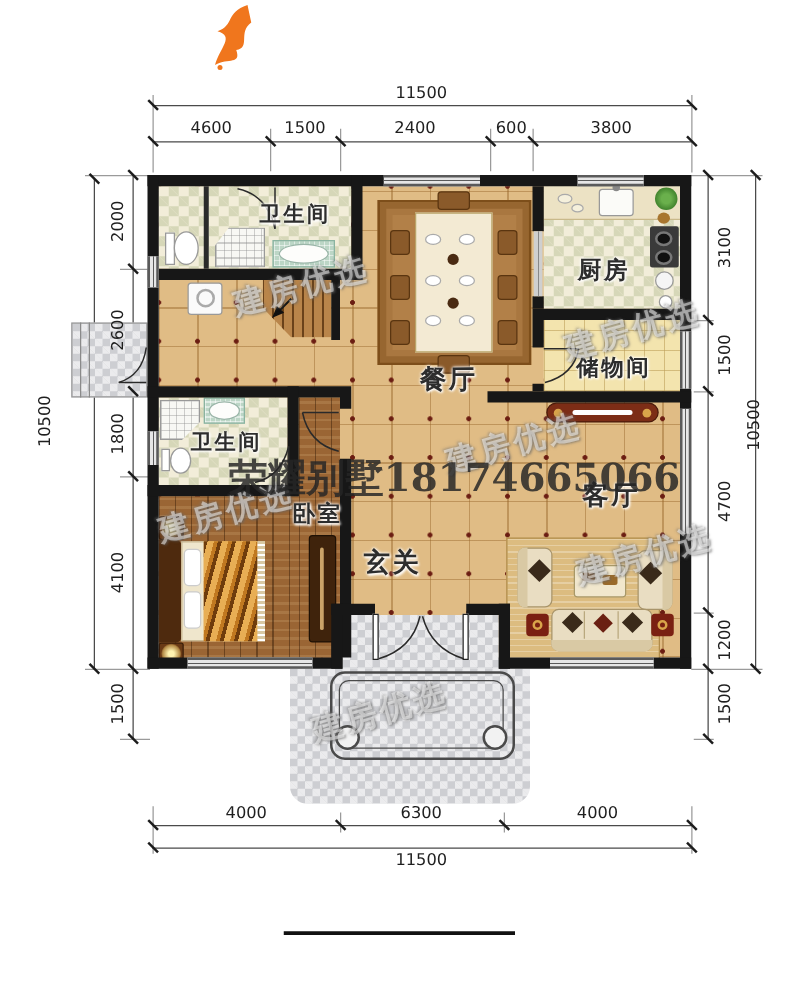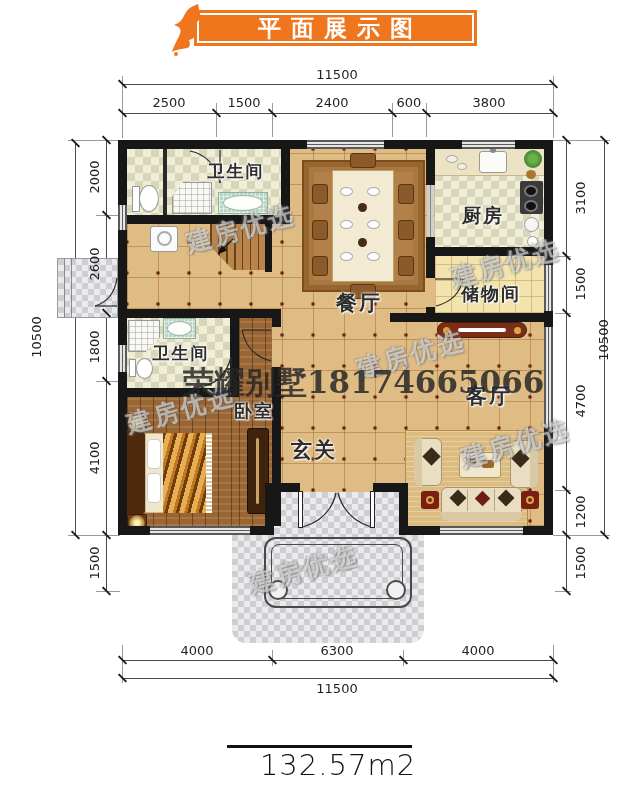--- a/index.html
+++ b/index.html
@@ -53,26 +53,20 @@
 </style>
 </head>
 <body>
 
 <div id="canvas">
 
   <svg class="abs" style="left:168px;top:2px;z-index:9" width="34" height="56" viewBox="0 0 34 56">
     <path d="M30,2 C12,8 20,18 6,23 C20,27 8,36 4,50 C15,44 25,50 21,38 C33,36 22,24 33,16 Z" fill="#f0761d"></path>
     <circle cx="8" cy="52" r="2" fill="#f0761d"></circle>
   </svg>
-  <div class="abs" style="left:194px;top:10px;width:283px;height:36px;background:#f0761d;z-index:8">
-    <div style="position:absolute;left:3px;top:3px;right:3px;bottom:3px;border:2px solid #fff;
-                display:flex;align-items:center;justify-content:center">
-      <span style="color:#fff;font-size:23px;font-weight:bold;letter-spacing:10px;padding-left:10px">平面展示图</span>
-    </div>
-  </div>
 
   <div class="dimline" style="left:122px;top:84px;width:431px;height:1px"></div>
   <div class="dimline" style="left:122px;top:113px;width:431px;height:1px"></div>
   <div class="dimline" style="left:122px;top:660px;width:431px;height:1px"></div>
   <div class="dimline" style="left:122px;top:678px;width:431px;height:1px"></div>
   <div class="dimline" style="left:75px;top:143px;width:1px;height:392px"></div>
   <div class="dimline" style="left:106px;top:140px;width:1px;height:451px"></div>
   <div class="dimline" style="left:566px;top:140px;width:1px;height:451px"></div>
   <div class="dimline" style="left:604px;top:140px;width:1px;height:395px"></div>
 
@@ -124,21 +118,21 @@
   <div class="tick" style="left:561px;top:139px"></div>
   <div class="tick" style="left:561px;top:255px"></div>
   <div class="tick" style="left:561px;top:312px"></div>
   <div class="tick" style="left:561px;top:489px"></div>
   <div class="tick" style="left:561px;top:534px"></div>
   <div class="tick" style="left:561px;top:590px"></div>
   <div class="tick" style="left:599px;top:139px"></div>
   <div class="tick" style="left:599px;top:534px"></div>
 
   <div class="dlabel" style="left:287px;top:67px;width:100px">11500</div>
-  <div class="dlabel" style="left:139px;top:95px;width:60px">2500</div>
+  <div class="dlabel" style="left:139px;top:95px;width:60px">4600</div>
   <div class="dlabel" style="left:214px;top:95px;width:60px">1500</div>
   <div class="dlabel" style="left:302px;top:95px;width:60px">2400</div>
   <div class="dlabel" style="left:382px;top:95px;width:54px">600</div>
   <div class="dlabel" style="left:459px;top:95px;width:60px">3800</div>
   <div class="dlabel" style="left:167px;top:643px;width:60px">4000</div>
   <div class="dlabel" style="left:307px;top:643px;width:60px">6300</div>
   <div class="dlabel" style="left:448px;top:643px;width:60px">4000</div>
   <div class="dlabel" style="left:287px;top:681px;width:100px">11500</div>
   <div class="vlabel" style="left:68px;top:170px">2000</div>
   <div class="vlabel" style="left:68px;top:257px">2600</div>
@@ -343,16 +337,15 @@
        color:rgba(38,38,38,.84);white-space:nowrap;font-family:'DejaVu Serif','Liberation Serif',serif">荣耀别墅18174665066</div>
   <div class="wm" style="left:185px;top:212px">建房优选</div>
   <div class="wm" style="left:450px;top:247px">建房优选</div>
   <div class="wm" style="left:355px;top:338px">建房优选</div>
   <div class="wm" style="left:125px;top:393px">建房优选</div>
   <div class="wm" style="left:460px;top:427px">建房优选</div>
   <div class="wm" style="left:248px;top:553px">建房优选</div>
 
   <div class="abs" style="left:227px;top:745px;width:185px;height:3px;background:#111;z-index:3"></div>
   <div class="abs" style="left:128px;top:748px;width:420px;display:flex;justify-content:center;align-items:baseline;gap:3px;z-index:3">
-    <span style="font-size:29px;font-weight:200;color:#111;letter-spacing:1px">132.57m2</span>
   </div>
 
 </div>
 
 </body></html>

